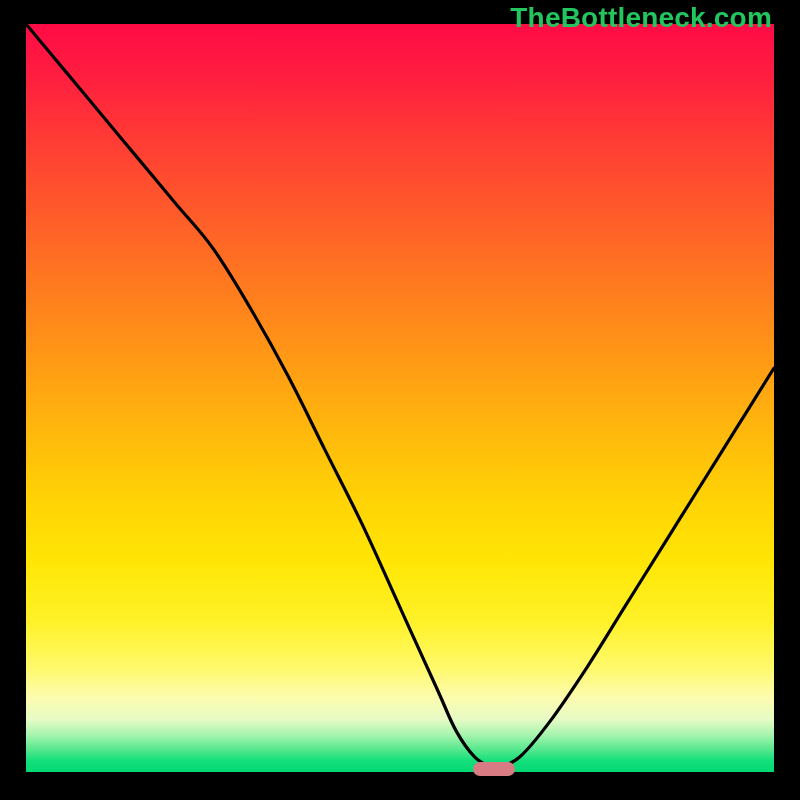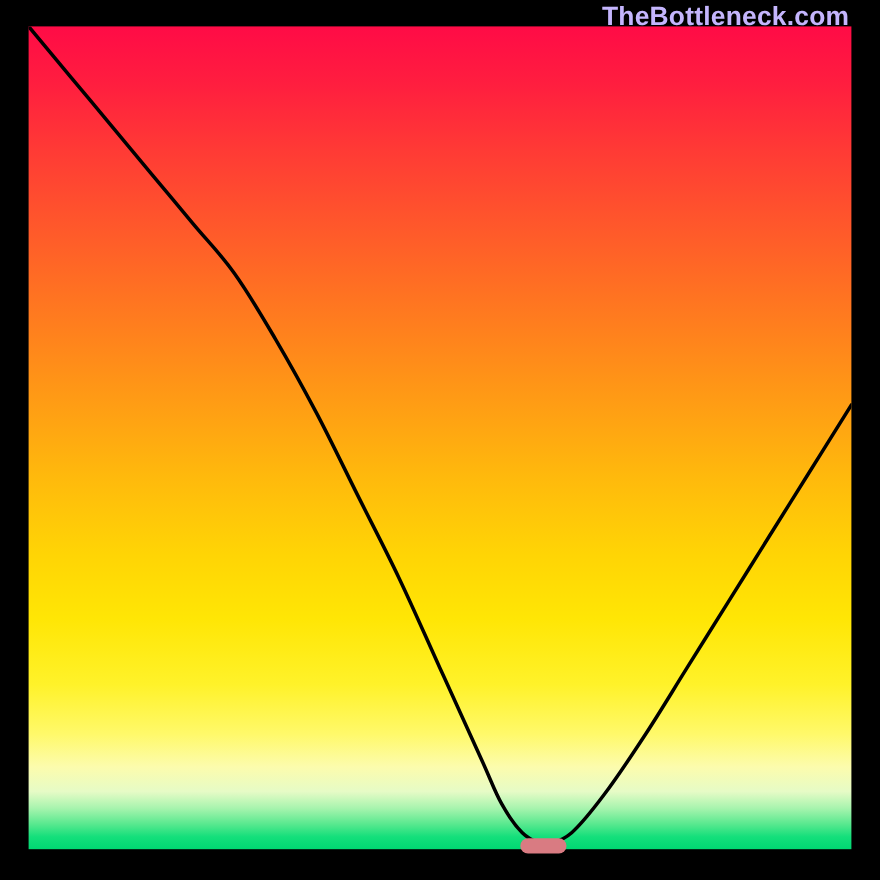--- a/index.html
+++ b/index.html
@@ -42,23 +42,23 @@
       #56e88e 97%,
       #14df7b 98.5%,
       #00d872 100%
     );
   }
   .watermark {
     position: absolute;
     top: 2px;
     right: 28px;
     font-family: Arial, Helvetica, sans-serif;
-    font-size: 24px;
+    font-size: 28px;
     font-weight: 600;
-    color: #c4b5fd;
+    color: #22c55e;
     letter-spacing: 0.2px;
   }
   svg.curve {
     position: absolute;
     left: 0;
     top: 0;
     width: 748px;
     height: 748px;
   }
   .marker {

